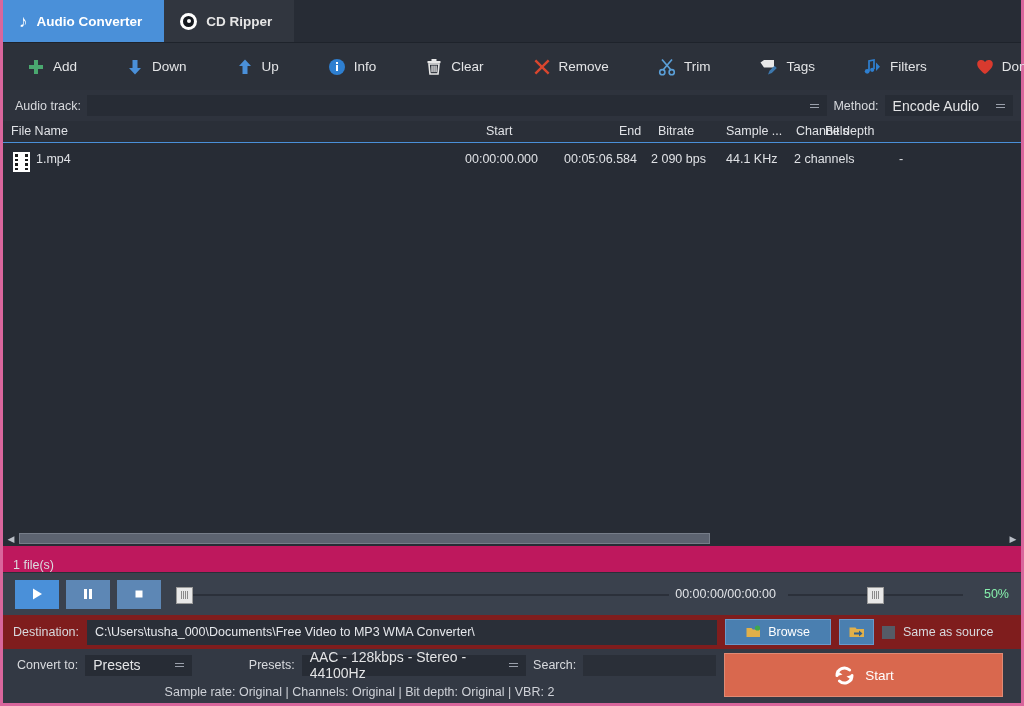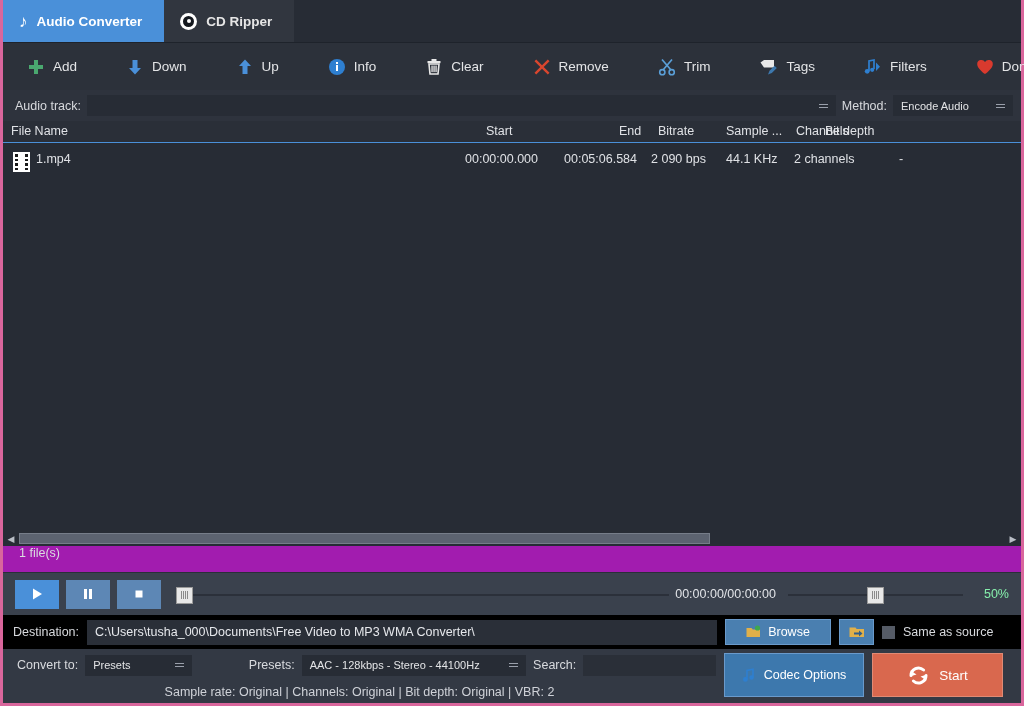--- a/index.html
+++ b/index.html
@@ -78,21 +78,21 @@
     background: #2e333d;
     display: flex; align-items: center;
     padding: 0 8px 0 12px; gap: 6px;
   }
   .lbl { font-size: 12.5px; color: #d8dade; white-space: nowrap; }
   .combo {
     background: #272c35; border: 1px solid #272c35;
     height: 21px; display: flex; align-items: center;
     justify-content: space-between; gap: 15px;
     padding: 0 5px 0 7px;
-    font-size: 11px; color: #e3e4e6;
+    font-size: 14px; color: #e3e4e6;
     cursor: default;
   }
   .hamb { display:inline-flex; flex-direction:column; gap:2px; padding:0 2px; }
   .hamb i { display:block; width:9px; height:1px; background:#9aa0ab; }
   #audio-track-combo { flex: 1 1 auto; }
   
   .listhdr {
     height: 22px; flex: 0 0 22px;
     background: #2a2f38;
     border-bottom: 1px solid #4a90d9;
@@ -121,22 +121,22 @@
   .hscroll {
     height: 15px; flex: 0 0 15px; background: #272c35;
     display: flex; align-items: center; position: relative;
   }
   .harrow { width:16px; text-align:center; font-size:9px; color:#b9bec6; cursor:default;}
   .htrack { flex:1 1 auto; height:11px; position:relative; }
   .hthumb { position:absolute; left:0; top:0; height:11px; width:691px;
             background:#5c6370; border:1px solid #767d89; }
   
   .statusbar {
-    height: 26px; flex: 0 0 26px; background:#a21caf;
-    display:flex; align-items:flex-start; padding-left:16px;
+    height: 26px; flex: 0 0 26px; background:#be185d;
+    display:flex; align-items:flex-end; padding-left:10px;
     font-size:12.5px; color:#dadce0;
   }
   
   .player {
     height: 43px; flex: 0 0 43px; background:#3a414d;
     display:flex; align-items:center; padding:0 12px; gap:0;
     border-top:1px solid #2a2f38;
   }
   .pbtn {
     width:44px; height:29px; margin-right:7px;
@@ -152,21 +152,21 @@
     background:#e8e8e8; border:1px solid #9a9a9a;
     display:flex; align-items:center; justify-content:center; cursor:default;
   }
   .sliderknob i { display:block; width:7px; height:8px;
     background: repeating-linear-gradient(to right,#8a8a8a 0 1px,transparent 1px 2px); }
   .ptime { font-size:12.5px; color:#e2e4e8; white-space:nowrap; }
   .volwrap { position:relative; width:175px; height:29px; margin:0 12px; }
   .volpct { font-size:12.5px; color:#86efac; width:34px; text-align:right; }
   
   .destrow {
-    height: 34px; flex: 0 0 34px; background:#000000;
+    height: 34px; flex: 0 0 34px; background:#7f1d1d;
     display:flex; align-items:center; padding:0 10px 0 10px; gap:8px;
   }
   .textbox {
     background:#2a2f38; height:25px; display:flex; align-items:center;
     padding:0 7px; font-size:12.5px; color:#e6e8ec;
     border:1px solid #2a2f38; overflow:hidden; white-space:nowrap;
   }
   .bluebtn {
     background:#4a7fb0; border:1px solid #6a9acb; color:#ffffff;
     font-size:12.5px; height:26px; display:flex; align-items:center;
@@ -456,28 +456,20 @@
         </div>
         <span class="lbl">Search:</span>
         <div class="textbox" style="width:137px;height:21px" placeholder="">
           <span></span>
         </div>
       </div>
       <div class="summary">Sample rate: Original | Channels: Original | Bit depth: Original | VBR: 2</div>
     </div>
 
     <div class="rightbottom">
-      <div class="codecbtn">
-        <svg width="15" height="15" viewBox="0 0 15 15">
-          <path d="M5 11V2.5l6-1.2V9" stroke="#2e7fd0" stroke-width="1.6" fill="none"></path>
-          <circle cx="3.4" cy="11.4" r="2.4" fill="#2e7fd0"></circle>
-          <circle cx="9.6" cy="9.5" r="2.2" fill="#2e7fd0"></circle>
-        </svg>
-        <span>Codec Options</span>
-      </div>
       <div class="startbtn">
         <svg width="23" height="23" viewBox="0 0 23 23">
           <path d="M19 11.5a7.5 7.5 0 01-12.6 5.5" stroke="#fff" stroke-width="3" fill="none" stroke-linecap="round"></path>
           <path d="M4 11.5A7.5 7.5 0 0116.6 6" stroke="#fff" stroke-width="3" fill="none" stroke-linecap="round"></path>
           <path d="M3.5 6.5l1 5.5 5-1.5z" fill="#fff"></path>
           <path d="M19.5 16.5l-1-5.5-5 1.5z" fill="#fff"></path>
         </svg>
         <span>Start</span>
       </div>
     </div>

